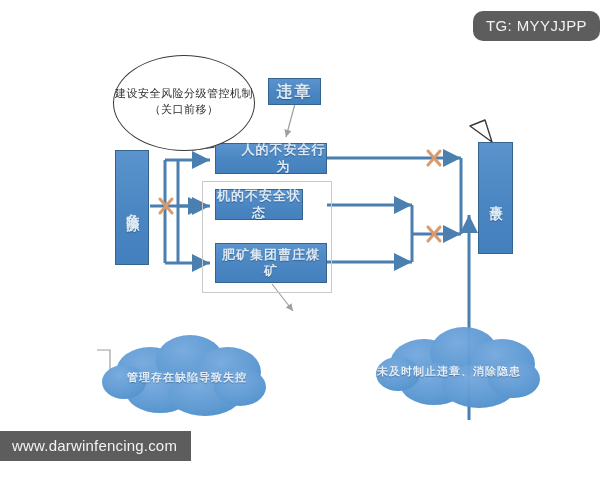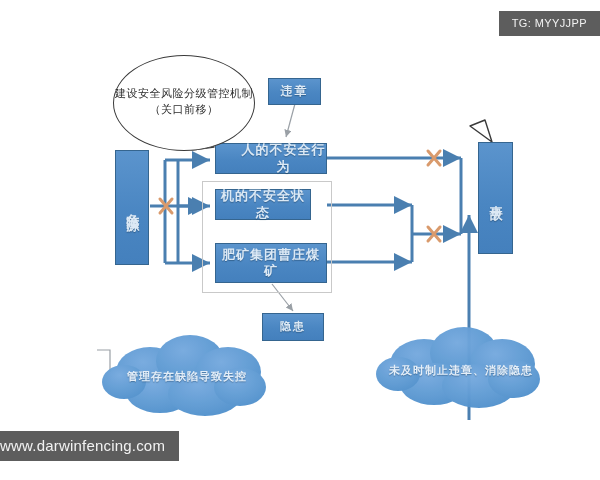--- a/index.html
+++ b/index.html
@@ -29,24 +29,24 @@
     text-shadow:0 1px 1px rgba(20,50,80,.45);
   }
   .node.vert{
     writing-mode:vertical-rl;
     text-orientation:upright;
     letter-spacing:3px;
   }
 
   #n-hazard{left:115px;top:150px;width:34px;height:115px;font-size:13px;}
   #n-human {left:215px;top:143px;width:112px;height:31px;font-size:13px;padding-left:25px;}
-  #n-machine{left:215px;top:189px;width:96px;height:31px;font-size:13px;font-family:Liberation Serif, serif;}
+  #n-machine{left:215px;top:189px;width:88px;height:31px;font-size:13px;font-family:Liberation Serif, serif;}
   #n-env   {left:215px;top:243px;width:112px;height:40px;font-size:13px;}
   #n-accident{left:478px;top:142px;width:35px;height:112px;font-size:13px;}
-  #n-violation{left:268px;top:78px;width:53px;height:27px;font-size:12px;letter-spacing:2px;}
+  #n-violation{left:268px;top:78px;width:53px;height:27px;font-size:16px;letter-spacing:2px;}
   #n-hazardpoint{left:262px;top:313px;width:62px;height:28px;font-size:11px;letter-spacing:2px;}
 
   
   #group-rect{
     position:absolute;left:202px;top:181px;width:128px;height:110px;
     border:1px solid #c9c9c9;background:transparent;
   }
 
   
   .bubble{
@@ -67,38 +67,38 @@
   
   .cloud{
     position:absolute;
     display:flex;align-items:center;justify-content:center;
     text-align:center;
     color:#e4eef8;
     font-size:11px;font-weight:700;line-height:1.5;
     letter-spacing:1px;
     text-shadow:0 1px 1px rgba(20,50,80,.4);
     z-index:3;
-    font-family:Liberation Mono, monospace;
   }
   .cloud .cloudtxt{position:relative;z-index:4;}
   #c-left{left:104px;top:340px;width:166px;height:74px;}
-  #c-right{left:378px;top:332px;width:166px;height:78px;}
+  #c-right{left:366px;top:332px;width:166px;height:78px;}
 
   
   #tg-badge{
     position:absolute;right:0;top:11px;
     background:#5d5d5d;color:#f2f2f2;
-    font-size:11px;letter-spacing:.4px;
+    font-size:15px;letter-spacing:.4px;
     padding:6px 13px 7px 13px;
+    border-radius:10px;
   }
   #url-badge{
     position:absolute;left:0;bottom:19px;
     background:#5d5d5d;color:#f2f2f2;
     font-size:15px;letter-spacing:.2px;
-    padding:6px 14px 7px 0;
+    padding:6px 14px 7px 12px;
     margin-top:16px;
   }
   #watermark{
     position:absolute;left:404px;top:409px;
     color:#c6d4e2;font-size:13px;font-weight:700;letter-spacing:3px;
     opacity:.75;white-space:nowrap;z-index:5;
   }
   #watermark .wm-logo{
     display:inline-block;width:13px;height:13px;border-radius:50%;
     border:2px solid #c6d4e2;vertical-align:-2px;margin-right:5px;
@@ -200,21 +200,20 @@
   <div class="node" id="n-human">人的不安全行为</div>
 
   <div class="node" id="n-machine">机的不安全状态</div>
 
   <div class="node" id="n-env">肥矿集团曹庄煤矿</div>
 
   <div class="node vert" id="n-accident">事故</div>
 
   <div class="node" id="n-violation">违章</div>
 
-  <div class="node" id="n-hazardpoint">隐患</div>
 
   <div class="bubble" id="b-left">
     <span>建设安全风险分级管控机制（关口前移）</span>
   </div>
 
 
   <div class="cloud" id="c-left">
     <span class="cloudtxt">管理存在缺陷导致失控</span>
   </div>
 

